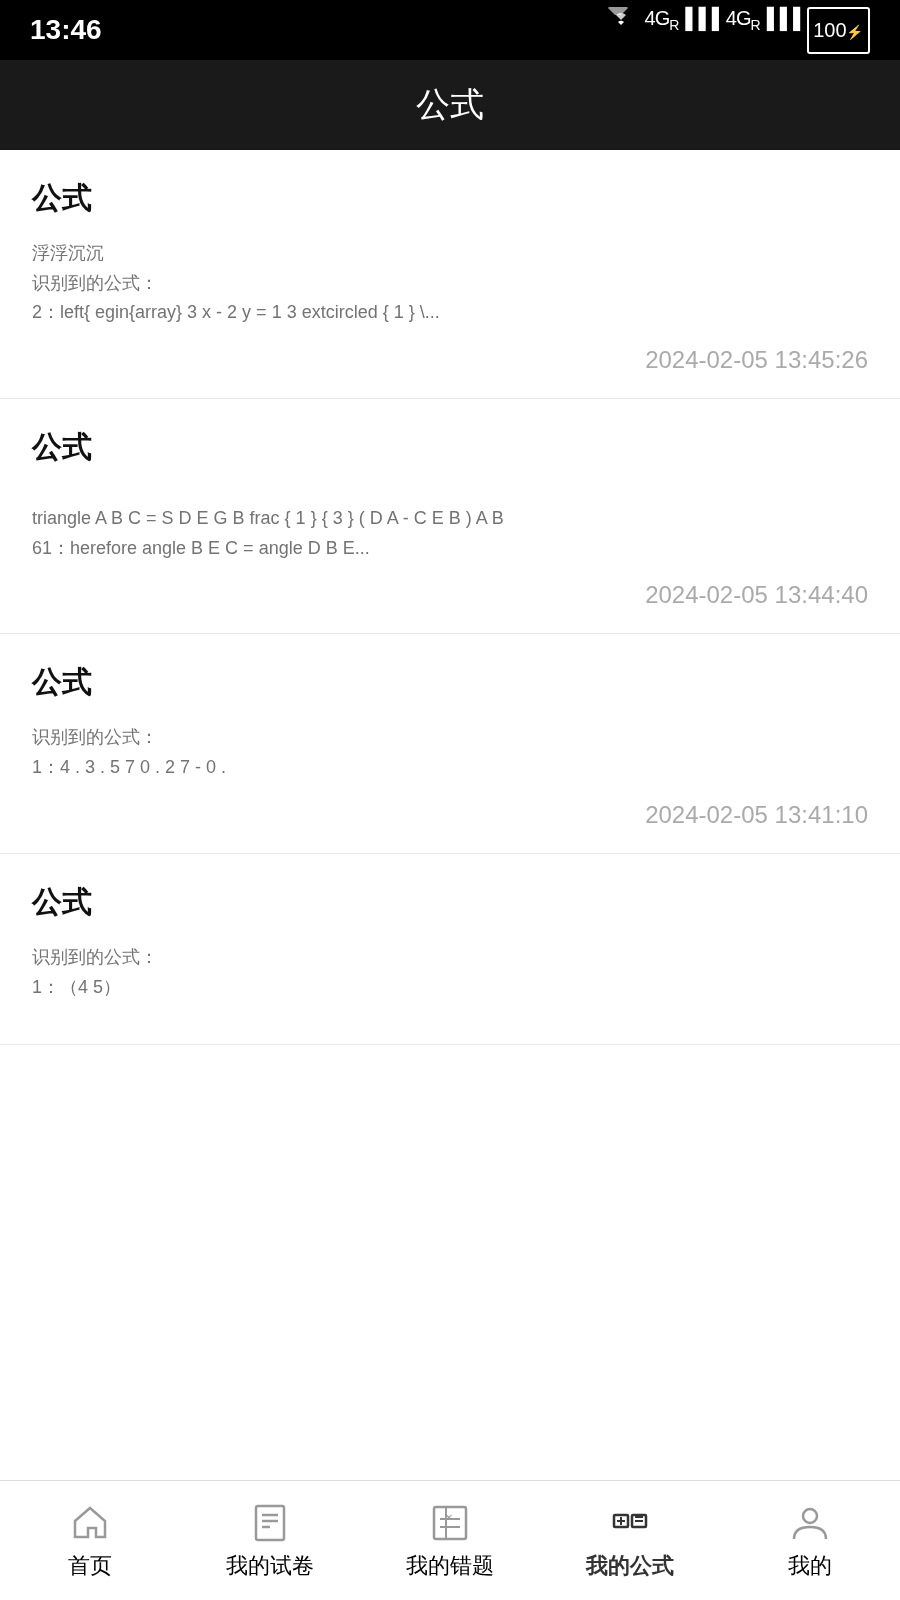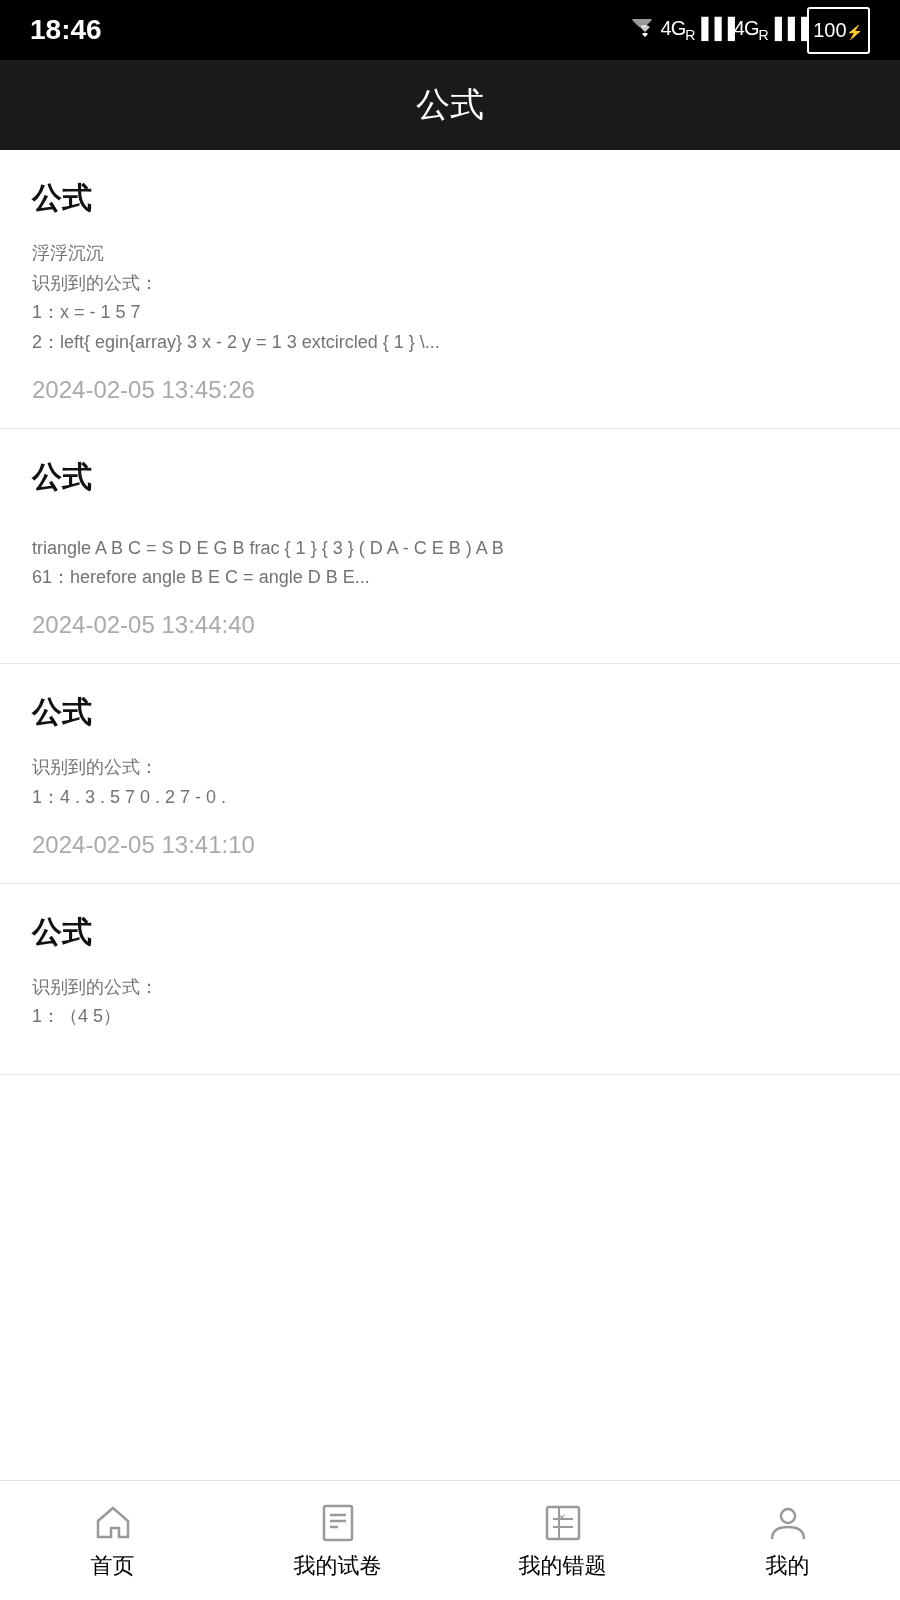--- a/index.html
+++ b/index.html
@@ -23,22 +23,21 @@
       padding: 0 30px;
       height: 60px;
       flex-shrink: 0;
     }
     .status-time {
       font-size: 28px;
       font-weight: 600;
     }
     .status-icons {
       display: flex;
-      align-items: center;
-      gap: 0;
+      gap: 8px;
       font-size: 22px;
     }
 
     
     .title-bar {
       background: #1a1a1a;
       color: #fff;
       text-align: center;
       padding: 22px 0;
       font-size: 34px;
@@ -67,21 +66,21 @@
     .formula-card-body {
       font-size: 18px;
       color: #737373;
       line-height: 1.65;
       margin-bottom: 18px;
     }
     .formula-card-body .line {
       display: block;
     }
     .formula-card-time {
-      text-align: left;
+      text-align: right;
       font-size: 24px;
       color: #aaa;
     }
 
     
     .bottom-nav {
       height: 120px;
       background: #fff;
       border-top: 1px solid #ddd;
       display: flex;
@@ -109,21 +108,21 @@
     
     .nav-svg {
       width: 44px;
       height: 44px;
     }
   </style>
 </head>
 <body>
 
 <div class="status-bar">
-  <span class="status-time">18:46</span>
+  <span class="status-time">13:46</span>
   <div class="status-icons">
 
     <svg width="32" height="22" viewBox="0 0 32 22" fill="white">
       <path d="M16 18l3-3a4.2 4.2 0 00-6 0l3 3z"></path>
       <path d="M16 13l5-5a7.5 7.5 0 00-10 0l5 5z" opacity="0.8"></path>
       <path d="M16 8l7-7A13 13 0 003 1l7 7" opacity="0.6"></path>
     </svg>
 
     <span style="font-size:20px;letter-spacing:-1px;">4G<sub style="font-size:14px;">R</sub>▐▐▐</span>
 
@@ -137,21 +136,20 @@
   <span>公式</span>
 </div>
 
 <div class="content">
 
   <div class="formula-card">
     <div class="formula-card-title">公式</div>
     <div class="formula-card-body">
       <span class="line">浮浮沉沉</span>
       <span class="line">识别到的公式：</span>
-      <span class="line">1：x = - 1 5  7</span>
       <span class="line">2：left{  egin{array} 3 x - 2 y = 1 3  extcircled { 1 } \...</span>
     </div>
     <div class="formula-card-time">2024-02-05 13:45:26</div>
   </div>
 
   <div class="formula-card">
     <div class="formula-card-title">公式</div>
     <div class="formula-card-body" style="margin-top:36px;">
       <span class="line">triangle A B C = S D E G B frac { 1 } { 3 } ( D A - C E B ) A B</span>
       <span class="line">61：herefore angle B E C = angle D B E...</span>
@@ -201,20 +199,31 @@
     <svg class="nav-svg" viewBox="0 0 44 44" fill="none">
       <rect x="6" y="6" width="32" height="32" rx="2" stroke="#999" stroke-width="2.5"></rect>
       <line x1="12" y1="18" x2="32" y2="18" stroke="#999" stroke-width="2"></line>
       <line x1="12" y1="26" x2="32" y2="26" stroke="#999" stroke-width="2"></line>
       <line x1="18" y1="6" x2="18" y2="38" stroke="#999" stroke-width="2"></line>
       <text x="21" y="17" font-size="10" fill="#999" text-anchor="middle" dominant-baseline="middle">✕</text>
     </svg>
     <span class="nav-label">我的错题</span>
   </div>
 
+  <div class="nav-item">
+    <svg class="nav-svg" viewBox="0 0 44 44" fill="none">
+      <rect x="6" y="14" width="14" height="12" rx="1" stroke="#333" stroke-width="2.5"></rect>
+      <rect x="24" y="14" width="14" height="12" rx="1" stroke="#333" stroke-width="2.5"></rect>
+      <line x1="9" y1="20" x2="17" y2="20" stroke="#333" stroke-width="2"></line>
+      <line x1="13" y1="16" x2="13" y2="24" stroke="#333" stroke-width="2"></line>
+      <line x1="27" y1="20" x2="35" y2="20" stroke="#333" stroke-width="2"></line>
+      <line x1="27" y1="16" x2="35" y2="16" stroke="#333" stroke-width="2"></line>
+    </svg>
+    <span class="nav-label active">我的公式</span>
+  </div>
 
   <div class="nav-item">
     <svg class="nav-svg" viewBox="0 0 44 44" fill="none">
       <circle cx="22" cy="15" r="7" stroke="#999" stroke-width="2.5"></circle>
       <path d="M6 38c0-8.837 7.163-12 16-12s16 3.163 16 12" stroke="#999" stroke-width="2.5"></path>
     </svg>
     <span class="nav-label">我的</span>
   </div>
 
 </div>

